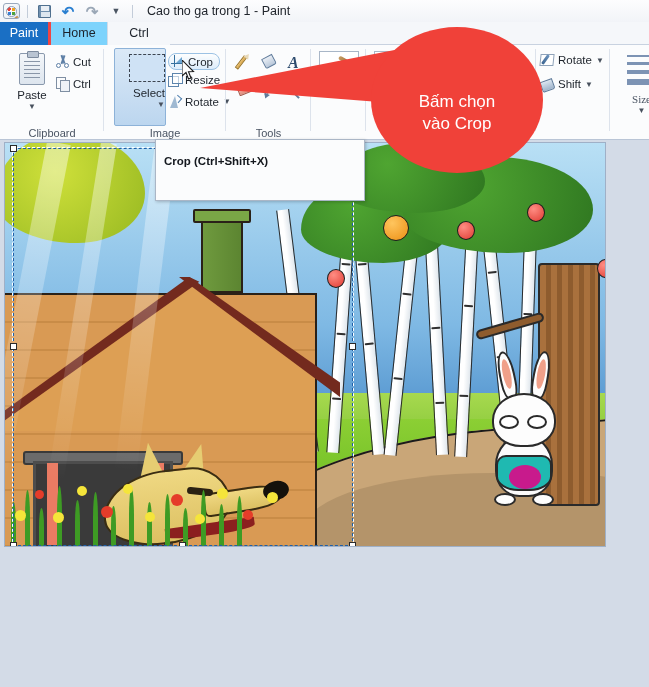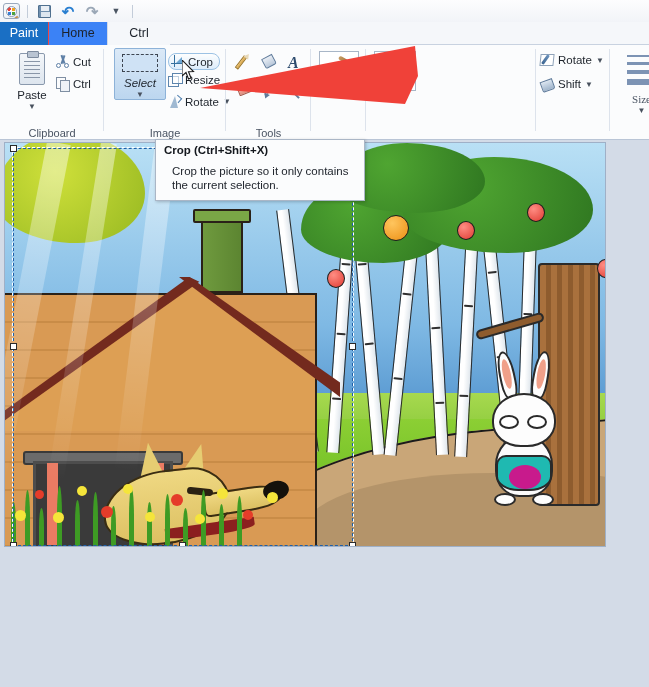--- a/index.html
+++ b/index.html
@@ -62,21 +62,21 @@
   
   .tabrow {
     position: absolute; top: 22px; left: 0; width: 649px; height: 23px;
     background: #f5f7fa; border-bottom: 1px solid #c8d2e0;
   }
   .tab {
     position: absolute; top: 0; height: 23px; line-height: 23px;
     font-size: 12.5px; text-align: center; color: #1c222b; cursor: default;
   }
   .tab-file { left: 0; width: 48px; background: #1a6fc4; color: #fff; }
-  .tab-home { left: 48px; width: 60px; background: #3b82f6; border-left: 1px solid #ef4444; border-right: 1px solid #d3dbe7; }
+  .tab-home { left: 48px; width: 60px; background: #7dd3fc; border-left: 3px solid #ef4444; border-right: 1px solid #d3dbe7; }
   .tab-view { left: 108px; width: 62px; background: #f5f7fa; }
 
   
   .ribbon {
     position: absolute; top: 45px; left: 0; width: 649px; height: 95px;
     background: #fbfcfd; border-bottom: 1px solid #b9c5d6;
   }
   .rgroup { position: absolute; top: 0; height: 95px; }
   .rgroup .glabel {
     position: absolute; bottom: 1px; left: 0; width: 100%;
@@ -130,23 +130,23 @@
     background: #fbfcfd; border: 1.2px solid #7f8fa3;
   }
   .copyico::after {
     content: ""; position: absolute; left: 4px; top: 3px; width: 8px; height: 10px;
     background: #eef2f7; border: 1.2px solid #7f8fa3;
   }
 
   
   .g-img { left: 104px; width: 122px; }
   .select-btn {
-    position: absolute; left: 10px; top: 3px; width: 52px; height: 52px;
+    position: absolute; left: 10px; top: 3px; width: 52px; height: 78px;
     background: linear-gradient(#dbe9f7,#bcd6ef); border: 1px solid #8db2d8; border-radius: 2px;
-    display: flex; flex-direction: column; align-items: center; padding-top: 5px; font-style: italic;
+    display: flex; flex-direction: column; align-items: flex-end; padding-top: 5px;
   }
   .sel-marq { width: 36px; height: 28px; border: 1.6px dashed #3c4450; background: #cfe2f5; }
   .sel-label { font-size: 11.5px; color: #1d232b; margin-top: 5px; }
   .img-item {
     position: absolute; left: 64px; display: flex; align-items: center; gap: 4px;
     font-size: 11.5px; color: #1d232b;
   }
   .img-crop {
     top: 8px; padding: 1px 6px 1px 2px;
     background: linear-gradient(#fdfefe,#dcecfb);
@@ -510,21 +510,21 @@
   .h-ml { left: -4px; top: 50%; margin-top: -4px; }
   .h-mr { right: -4px; top: 50%; margin-top: -4px; }
   .h-bl { left: -4px; bottom: -4px; }
   .h-bm { left: 50%; bottom: -4px; margin-left: -4px; }
   .h-br { right: -4px; bottom: -4px; }
 
   
   .tooltip {
     position: absolute; left: 155px; top: 139px; width: 210px; height: 62px;
     background: #fbfcfd; border: 1px solid #aab6c6; box-shadow: 1px 1px 3px rgba(0,0,0,.22);
-    padding: 4px 8px;
+    padding: 15px 8px;
   }
   .tt-title { font-size: 11.5px; font-weight: bold; color: #14181e; }
   .tt-body { font-size: 11.5px; color: #22272f; margin-top: 8px; line-height: 1.25; padding-left: 8px; }
 
   
   .annot-circle {
     position: absolute; left: 371px; top: 27px; width: 172px; height: 146px;
     background: #f04139; border-radius: 50%;
     display: flex; align-items: center; justify-content: center;
   }
@@ -555,20 +555,21 @@
     <div class="qat-btn">
         <span class="arrow-undo">↶</span>
       </div>
     <div class="qat-btn">
         <span class="arrow-redo">↷</span>
       </div>
     <div class="qat-btn">
         <span class="qat-drop">▼</span>
       </div>
     <div class="qat-sep"></div>
+    <div class="doc-title">Cao tho ga trong 1 - Paint</div>
   </div>
 
   <div class="tabrow">
     <div class="tab tab-file">Paint</div>
     <div class="tab tab-home">Home</div>
     <div class="tab tab-view">Ctrl</div>
   </div>
 
   <div class="ribbon">
 
@@ -821,24 +822,27 @@
         <i class="handle h-mr"></i>
         <i class="handle h-bl"></i>
         <i class="handle h-bm"></i>
         <i class="handle h-br"></i>
       </div>
     </div>
   </div>
 
   <div class="tooltip">
     <div class="tt-title">Crop (Ctrl+Shift+X)</div>
-    <div class="tt-body">Crop the picture so it only contains the current selection.</div>
   </div>
 
   <svg class="annot-arrow" viewBox="0 0 220 62">
     <polygon points="0,42 215,0 218,30 205,58" fill="#f04139"></polygon>
   </svg>
+  <div class="annot-circle">
+    <div class="annot-text">Bấm chọn
+vào Crop</div>
+  </div>
 
   <svg class="cursor" viewBox="0 0 14 21">
     <polygon points="0,0 0,16 4,12.5 6.5,19 9,18 6.5,11.8 11.5,11.5" fill="#fff" stroke="#1a1a1a" stroke-width="1.1"></polygon>
   </svg>
 
 </div>
 
 </body></html>

